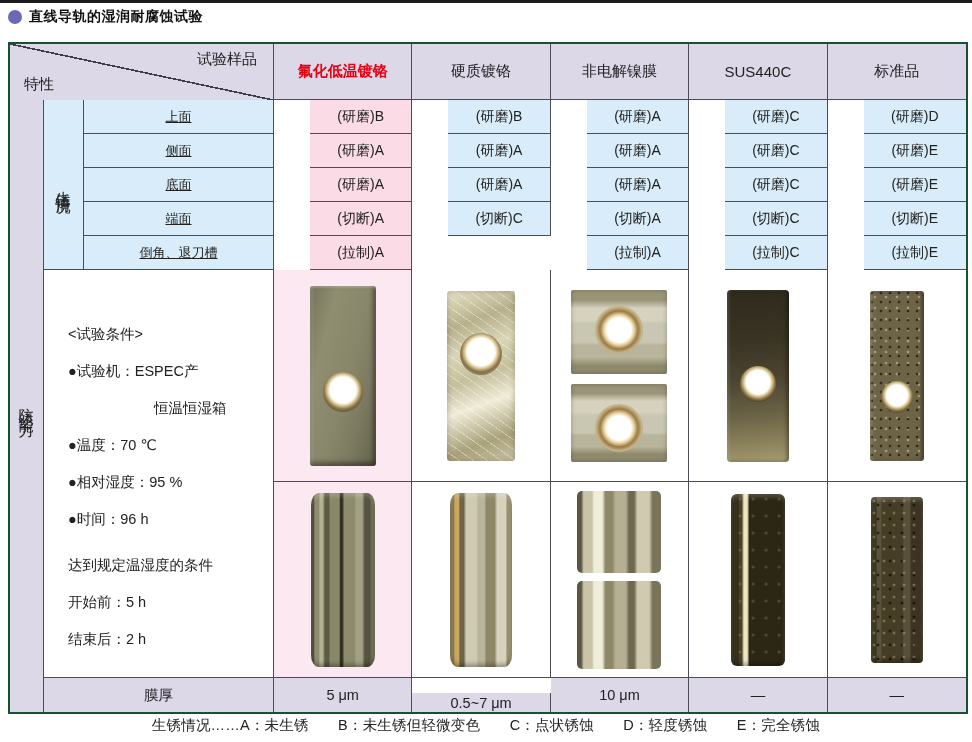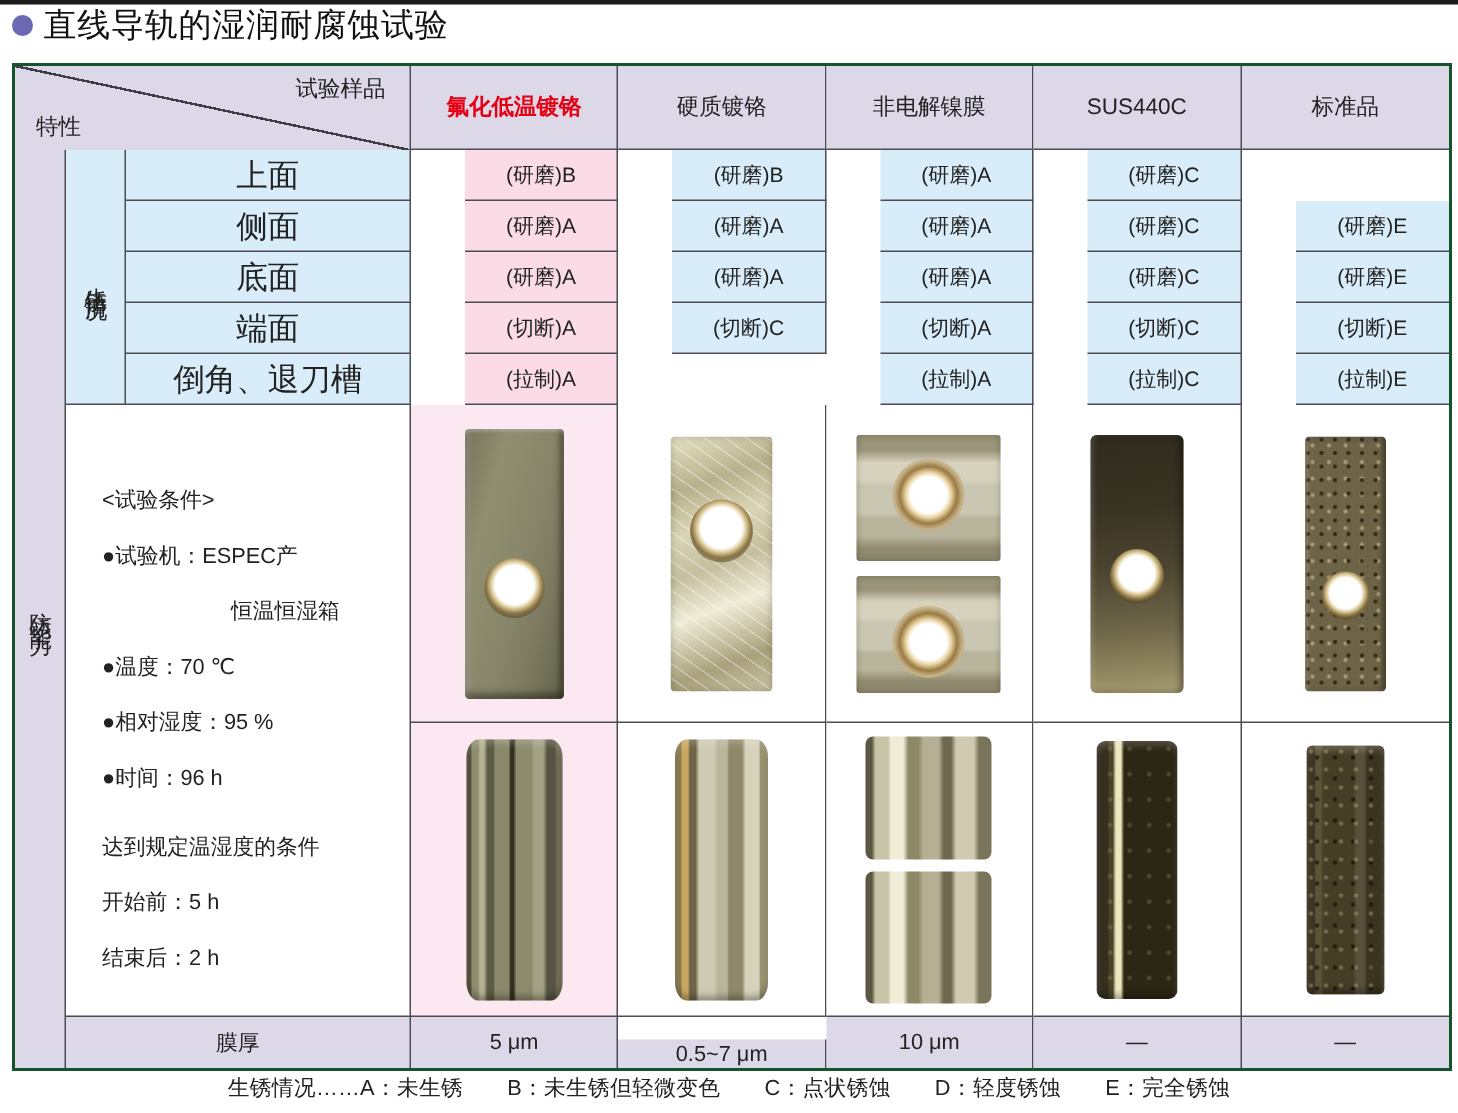--- a/index.html
+++ b/index.html
@@ -9,21 +9,21 @@
     font-family:"Liberation Sans","DejaVu Sans",sans-serif; color:#222;
     background:#fff;
   }
   
   .titlebar {
     border-top:3px solid #1b1b1b;
     padding:3px 0 0 8px;
     display:flex; align-items:center; gap:7px; height:28px;
   }
   .bullet { width:14px; height:14px; border-radius:50%; background:#6c68b4; flex:0 0 auto; }
-  .title-text { font-size:22px; font-weight:normal; color:#111; letter-spacing:0.5px; }
+  .title-text { font-size:14px; font-weight:bold; color:#111; letter-spacing:0.5px; }
 
   
   .tbl {
     position:absolute; left:8px; top:42px; width:960px;
     display:grid;
     grid-template-columns:34px 40px 190px repeat(5,1fr);
     grid-template-rows:56px repeat(5,34px) 212px 196px 34px;
     border:2px solid #14532d;
     background:#fff;
   }
@@ -49,21 +49,21 @@
   .corner .tr { position:absolute; top:6px; right:16px; font-size:15px; }
   .corner .bl { position:absolute; bottom:6px; left:14px; font-size:15px; }
 
   .hdr { font-size:15px; font-weight:normal; }
   .hdr-accent { color:#e60013; font-weight:bold; }
 
   .vert {
     writing-mode:vertical-rl; text-orientation:upright;
     font-size:15px; letter-spacing:5px; line-height:1;
   }
-  .rowlabel { font-size:21px; }
+  .rowlabel { font-size:13px;text-decoration:underline; }
   .val { font-size:14px;margin-left:36px; }
   .film { font-size:14.5px; }
 
   
   .cond {
     flex-direction:column; align-items:flex-start; justify-content:flex-start;
     padding:46px 8px 0 24px; font-size:14.5px; line-height:37px; text-align:left;
   }
   .cond .indent { padding-left:86px; }
   .cond .block2 { margin-top:9px; }
@@ -168,20 +168,21 @@
     <div class="cell c-blue rowlabel" style="grid-area:2/3;">上面</div>
     <div class="cell c-blue rowlabel" style="grid-area:4/3;">底面</div>
     <div class="cell c-blue rowlabel" style="grid-area:3/3;">侧面</div>
     <div class="cell c-blue rowlabel" style="grid-area:5/3;">端面</div>
     <div class="cell c-blue rowlabel" style="grid-area:6/3;">倒角、退刀槽</div>
 
     <div class="cell c-pink val" style="grid-area:2/4;">(研磨)B</div>
     <div class="cell c-blue val" style="grid-area:2/5;">(研磨)B</div>
     <div class="cell c-blue val" style="grid-area:2/6;">(研磨)A</div>
     <div class="cell c-blue val" style="grid-area:2/7;">(研磨)C</div>
+    <div class="cell c-blue val no-r" style="grid-area:2/8;">(研磨)D</div>
 
     <div class="cell c-pink val" style="grid-area:3/4;">(研磨)A</div>
     <div class="cell c-blue val" style="grid-area:3/5;">(研磨)A</div>
     <div class="cell c-blue val" style="grid-area:3/6;">(研磨)A</div>
     <div class="cell c-blue val" style="grid-area:3/7;">(研磨)C</div>
     <div class="cell c-blue val no-r" style="grid-area:3/8;">(研磨)E</div>
 
     <div class="cell c-pink val" style="grid-area:4/4;">(研磨)A</div>
     <div class="cell c-blue val" style="grid-area:4/5;">(研磨)A</div>
     <div class="cell c-blue val" style="grid-area:4/6;">(研磨)A</div>

